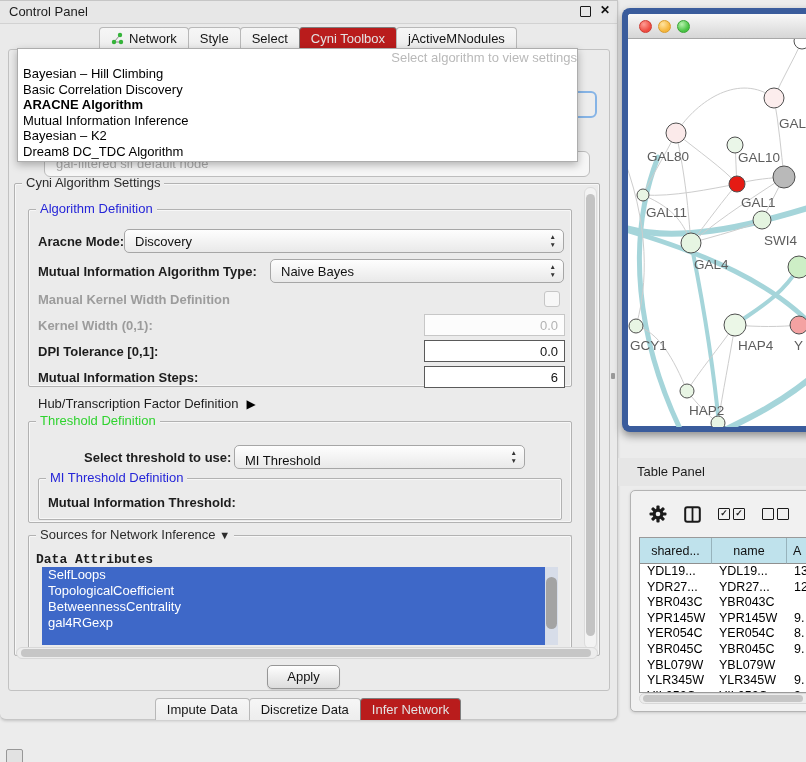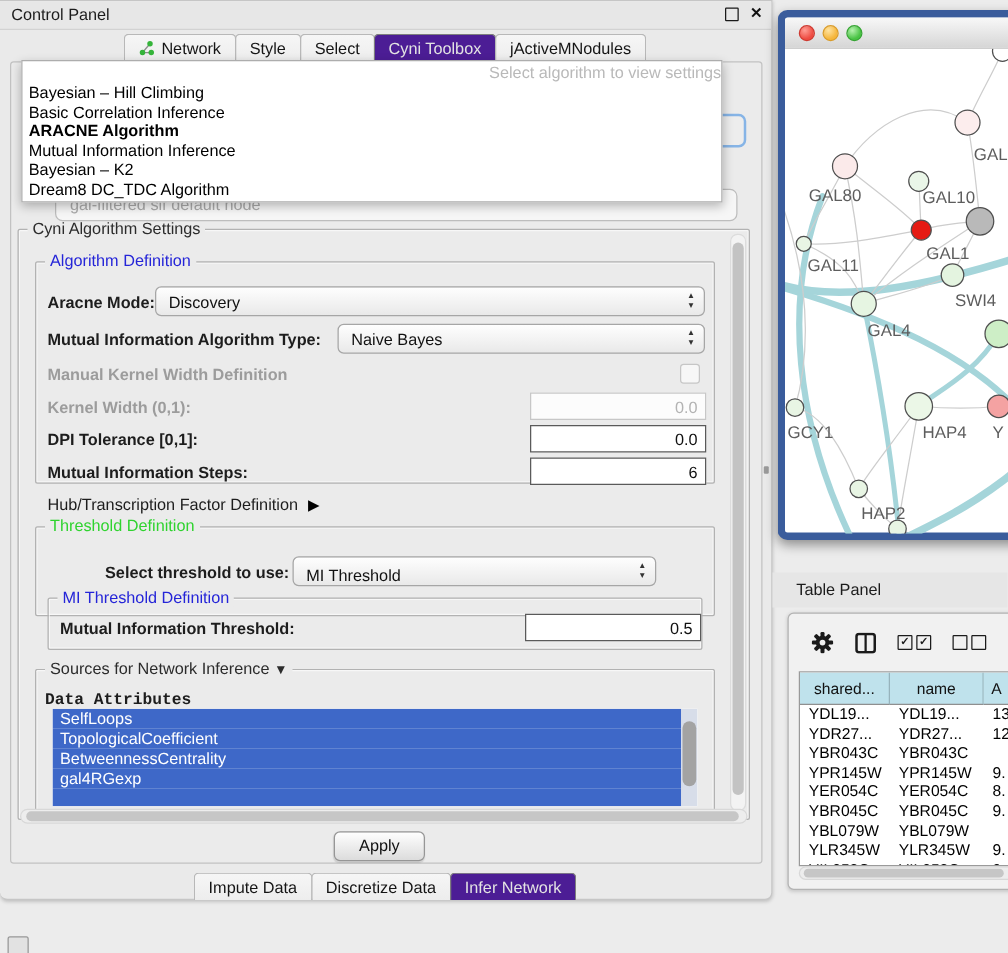--- a/index.html
+++ b/index.html
@@ -12,21 +12,21 @@
   #cp-titlebar{position:absolute;left:0;top:0;right:0;height:22px;background:#e7e7e7;
     border-bottom:1px solid #d2d2d2;}
   #cp-title{position:absolute;left:9px;top:3px;font-size:13px;color:#1c1c1c;}
   #cp-float{position:absolute;right:26px;top:5px;width:9px;height:9px;border:1.6px solid #1a1a1a;border-radius:1px;}
   #cp-close{position:absolute;right:7px;top:2px;font-size:12px;font-weight:bold;color:#111;}
   
   .tabrow{position:absolute;left:0;right:0;display:flex;justify-content:center;height:23px;}
   .tab{height:21px;line-height:21px;padding:0 11px;font-size:13px;color:#151515;
     background:linear-gradient(#f6f6f6,#ededed);border:1px solid #b8b8b8;border-bottom:none;
     border-radius:4px 4px 0 0;margin-left:-1px;display:flex;align-items:center;gap:5px;}
-  .tab.sel{background:#4c1d95;color:#e3e3e3;border-color:#7e7e7e;}
+  .tab.sel{background:#b91c1c;color:#e3e3e3;border-color:#7e7e7e;}
   #top-tabs{top:26px;}
   #bottom-tabs{top:697px;}
   
   #content-panel{position:absolute;left:8px;top:48px;width:602px;height:642px;
     background:#ebebeb;border:1px solid #c2c2c2;border-radius:3px;box-sizing:border-box;}
   
   .combo{position:absolute;height:24px;border:1px solid #a6a6a6;border-radius:5px;
     background:linear-gradient(#fefefe,#e9e9e9);display:flex;align-items:center;
     padding:0 22px 0 10px;font-size:13px;color:#111;box-sizing:border-box;}
   .combo .spin{position:absolute;right:7px;top:3px;display:flex;flex-direction:column;
@@ -148,21 +148,21 @@
 
   <div id="content-panel"></div>
 
   <div id="focus-combo"></div>
   <div id="bg-combo">gal-filtered sif default node</div>
 
   <div id="algo-popup">
     <div id="algo-placeholder">Select algorithm to view settings</div>
     <div id="algo-options">
         <div class="algo-opt">Bayesian – Hill Climbing</div>
-        <div class="algo-opt">Basic Correlation Inference</div>
+        <div class="algo-opt">Basic Correlation Discovery</div>
         <div class="algo-opt sel">ARACNE Algorithm</div>
         <div class="algo-opt">Mutual Information Inference</div>
         <div class="algo-opt">Bayesian – K2</div>
         <div class="algo-opt">Dream8 DC_TDC Algorithm</div>
       </div>
   </div>
 
   <div class="grp" style="left:14px;top:182px;width:586px;height:473px;">
     <span class="leg">Cyni Algorithm Settings</span>
   </div>
@@ -192,36 +192,35 @@
   <input class="tf dis" style="left: 424px; top: 313px; width: 141px;" readonly="" value="0.0">
   <span class="lbl" style="left:38px;top:343px;">DPI Tolerance [0,1]:</span>
   <input class="tf" style="left: 424px; top: 339px; width: 141px;" value="0.0">
   <span class="lbl" style="left:38px;top:369px;">Mutual Information Steps:</span>
   <input class="tf" style="left: 424px; top: 365px; width: 141px;" value="6">
 
   <span class="lbl" style="left:38px;top:395px;font-weight:normal;">
     <span>Hub/Transcription Factor Definition</span><span class="arrow-right">▶</span>
   </span>
 
-  <div class="grp" style="left:28px;top:420px;width:544px;height:72px;">
+  <div class="grp" style="left:28px;top:420px;width:544px;height:102px;">
     <span class="leg green">Threshold Definition</span>
   </div>
   <span class="lbl" style="left:84px;top:449px;">Select threshold to use:</span>
   <div class="combo" style="left:234px;top:444px;width:291px;align-items:flex-end;">
     <span>MI Threshold</span>
     <span class="spin">
         <span>▲</span>
         <span>▼</span>
       </span>
   </div>
   <div class="grp" style="left:38px;top:477px;width:524px;height:42px;">
     <span class="leg blue">MI Threshold Definition</span>
   </div>
   <span class="lbl" style="left:48px;top:494px;">Mutual Information Threshold:</span>
-  <input class="tf" style="left: 420px; top: 490px; width: 141px;" value="0.5">
 
   <div class="grp" style="left:28px;top:534px;width:544px;height:114px;border-bottom:none;">
     <span class="leg">
       <span>Sources for Network Inference</span>
       <span style="font-size:11px;">▼</span>
     </span>
   </div>
   <span class="lbl" style="left:36px;top:551px;font-family:Liberation Mono, monospace;">Data Attributes</span>
   <div id="attr-list">
     <div id="attr-items">

